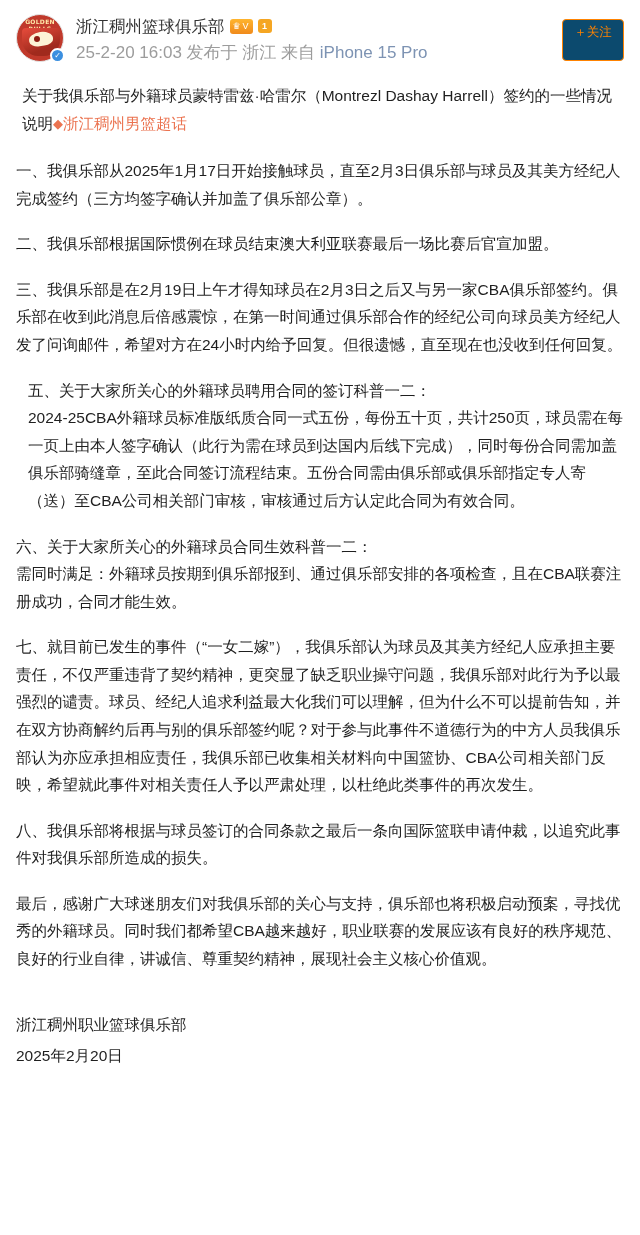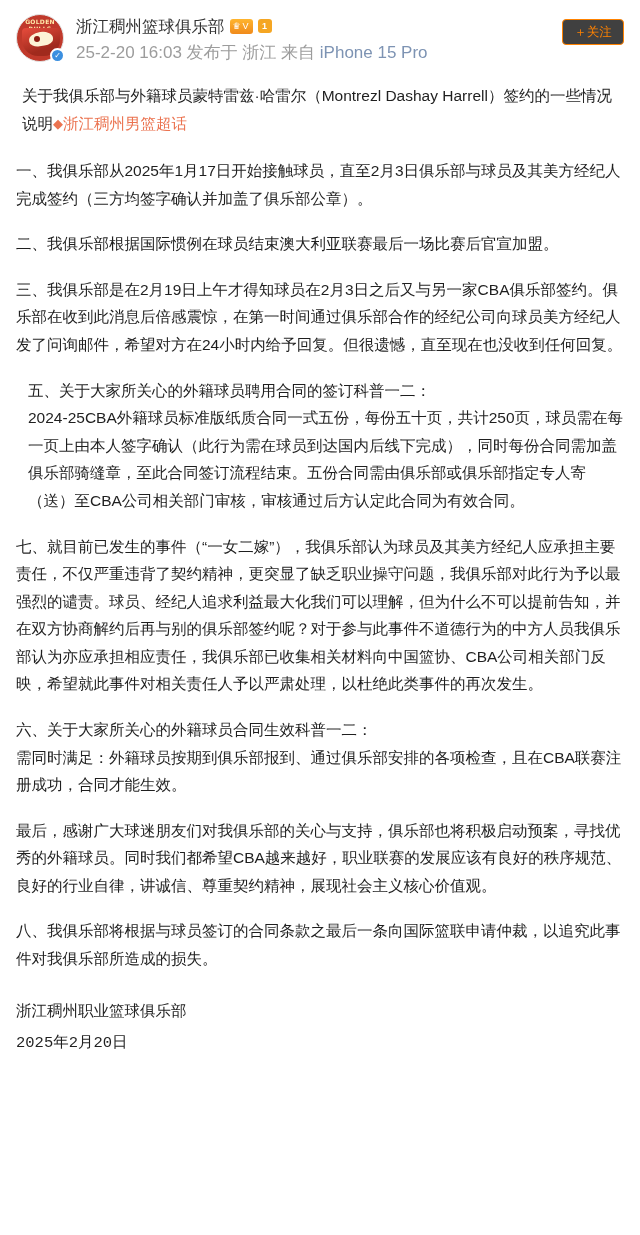--- a/index.html
+++ b/index.html
@@ -139,25 +139,25 @@
     white-space: nowrap;
   }
   .meta .src {
     color: #7d93b3;
   }
   .follow-btn {
     position: absolute;
     top: 5px;
     right: 0;
     min-width: 62px;
-    height: 26px;
+    height: 42px;
     padding: 0 10px;
     border: 1px solid #ff8200;
     border-radius: 4px;
-    background: #404040;
+    background: #0c4a6e;
     color: #ff8200;
     font-size: 12.5px;
     line-height: 24px;
     text-align: center;
     cursor: pointer;
     white-space: nowrap;
   }
   
   .content {
     margin-top: 16px;
@@ -176,22 +176,21 @@
   .topic {
     color: #eb7350;
     white-space: nowrap;
   }
   .topic .topic-icon {
     display: inline-block;
     font-size: 13px;
     transform: translateY(-1px);
   }
   .signoff {
-    margin-top: 26px;
-    font-family: Liberation Mono, monospace;
+    margin-top: 38px;
   }
   .signoff p {
     margin: 0 0 4px 0;
   }
 </style>
 </head>
 <body>
 
 <div class="post">
 
@@ -231,25 +230,25 @@
   </div>
 
   <div class="content">
     <p class="lead"><span>关于我俱乐部与外籍球员蒙特雷兹·哈雷尔（Montrezl Dashay Harrell）签约的一些情况说明</span><a class="topic"><span class="topic-icon">◆</span><span>浙江稠州男篮超话</span></a></p>
 
     <p>一、我俱乐部从2025年1月17日开始接触球员，直至2月3日俱乐部与球员及其美方经纪人完成签约（三方均签字确认并加盖了俱乐部公章）。</p>
     <p>二、我俱乐部根据国际惯例在球员结束澳大利亚联赛最后一场比赛后官宣加盟。</p>
     <p>三、我俱乐部是在2月19日上午才得知球员在2月3日之后又与另一家CBA俱乐部签约。俱乐部在收到此消息后倍感震惊，在第一时间通过俱乐部合作的经纪公司向球员美方经纪人发了问询邮件，希望对方在24小时内给予回复。但很遗憾，直至现在也没收到任何回复。</p>
     <p style="white-space: pre-wrap; margin-left: 12px;">五、关于大家所关心的外籍球员聘用合同的签订科普一二：
 2024-25CBA外籍球员标准版纸质合同一式五份，每份五十页，共计250页，球员需在每一页上由本人签字确认（此行为需在球员到达国内后线下完成），同时每份合同需加盖俱乐部骑缝章，至此合同签订流程结束。五份合同需由俱乐部或俱乐部指定专人寄（送）至CBA公司相关部门审核，审核通过后方认定此合同为有效合同。</p>
-    <p>七、就目前已发生的事件（“一女二嫁”），我俱乐部认为球员及其美方经纪人应承担主要责任，不仅严重违背了契约精神，更突显了缺乏职业操守问题，我俱乐部对此行为予以最强烈的谴责。球员、经纪人追求利益最大化我们可以理解，但为什么不可以提前告知，并在双方协商解约后再与别的俱乐部签约呢？对于参与此事件不道德行为的中方人员我俱乐部认为亦应承担相应责任，我俱乐部已收集相关材料向中国篮协、CBA公司相关部门反映，希望就此事件对相关责任人予以严肃处理，以杜绝此类事件的再次发生。</p>
     <p style="white-space: pre-wrap;">六、关于大家所关心的外籍球员合同生效科普一二：
 需同时满足：外籍球员按期到俱乐部报到、通过俱乐部安排的各项检查，且在CBA联赛注册成功，合同才能生效。</p>
+    <p>七、就目前已发生的事件（“一女二嫁”），我俱乐部认为球员及其美方经纪人应承担主要责任，不仅严重违背了契约精神，更突显了缺乏职业操守问题，我俱乐部对此行为予以最强烈的谴责。球员、经纪人追求利益最大化我们可以理解，但为什么不可以提前告知，并在双方协商解约后再与别的俱乐部签约呢？对于参与此事件不道德行为的中方人员我俱乐部认为亦应承担相应责任，我俱乐部已收集相关材料向中国篮协、CBA公司相关部门反映，希望就此事件对相关责任人予以严肃处理，以杜绝此类事件的再次发生。</p>
+    <p>八、我俱乐部将根据与球员签订的合同条款之最后一条向国际篮联申请仲裁，以追究此事件对我俱乐部所造成的损失。</p>
     <p>最后，感谢广大球迷朋友们对我俱乐部的关心与支持，俱乐部也将积极启动预案，寻找优秀的外籍球员。同时我们都希望CBA越来越好，职业联赛的发展应该有良好的秩序规范、良好的行业自律，讲诚信、尊重契约精神，展现社会主义核心价值观。</p>
-    <p>八、我俱乐部将根据与球员签订的合同条款之最后一条向国际篮联申请仲裁，以追究此事件对我俱乐部所造成的损失。</p>
 
     <div class="signoff">
       <p>浙江稠州职业篮球俱乐部</p>
       <p>2025年2月20日</p>
     </div>
   </div>
 
 </div>
 
 </body></html>

